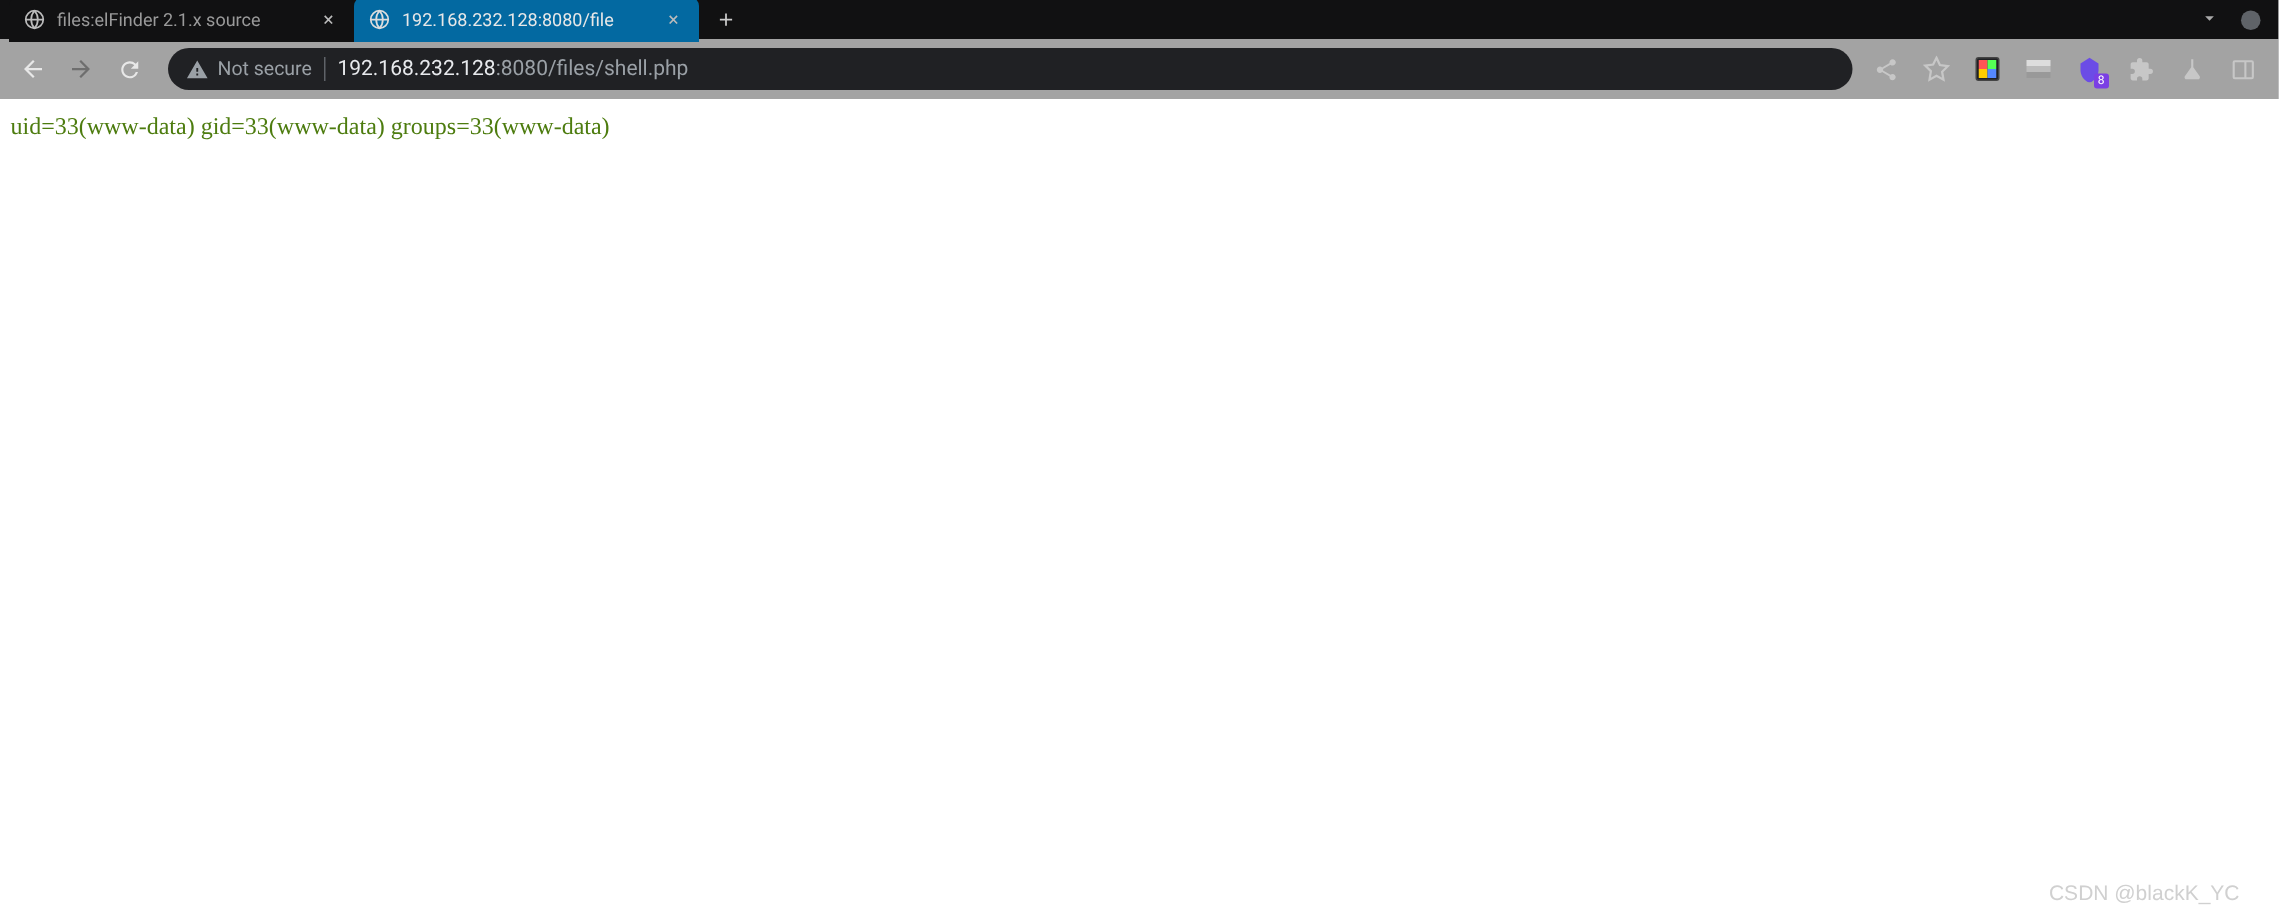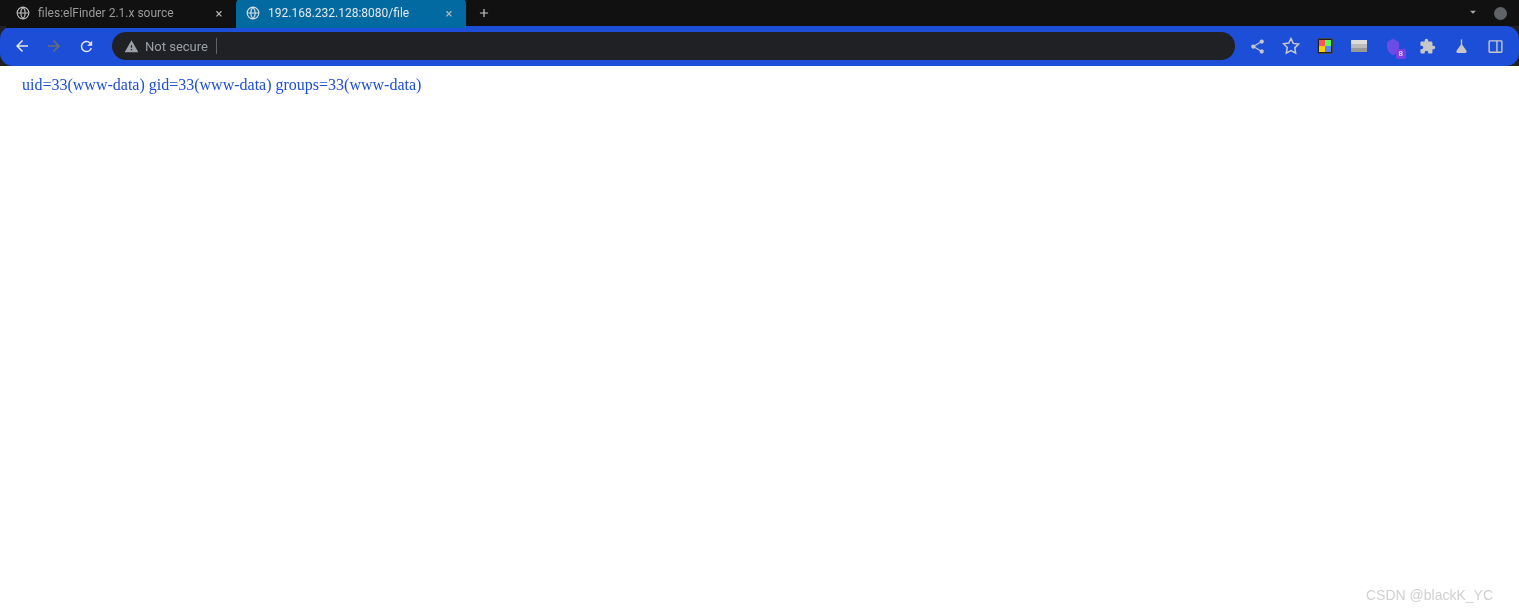--- a/index.html
+++ b/index.html
@@ -99,24 +99,23 @@
     .window-circle {
       width: 13px;
       height: 13px;
       border-radius: 50%;
       background: #5f6368;
     }
     .toolbar {
       display: flex;
       align-items: center;
       height: 40px;
-      background: #1d4ed8;
+      background: #a3a3a3;
       padding: 0 8px;
       gap: 4px;
-      border-radius: 13px;
     }
     .nav-btn {
       width: 28px;
       height: 28px;
       display: flex;
       align-items: center;
       justify-content: center;
       color: #e8e8e8;
       cursor: pointer;
       border-radius: 50%;
@@ -203,24 +202,24 @@
     .striped-block {
       width: 16px;
       height: 12px;
       display: flex;
       flex-direction: column;
     }
     .stripe {
       flex: 1;
     }
     .page-content {
-      padding: 10px 22px;
+      padding: 10px 7px;
       font-family: "Times New Roman", serif;
       font-size: 16px;
-      color: #1d4ed8;
+      color: #4d7c0f;
       background: #fff;
     }
     .watermark {
       position: absolute;
       bottom: 6px;
       right: 26px;
       color: #d0d0d0;
       font-size: 14px;
       font-family: sans-serif;
     }
@@ -283,20 +282,24 @@
     </div>
 
     <div class="address-bar">
       <span class="security-warning">
         <svg viewBox="0 0 24 24" width="15" height="15" fill="#9aa0a6">
             <path d="M1 21h22L12 2 1 21zm12-3h-2v-2h2v2zm0-4h-2v-4h2v4z"></path>
           </svg>
         <span>Not secure</span>
       </span>
       <span class="addr-divider"></span>
+      <span class="url-text">
+        <span class="url-host">192.168.232.128</span>
+          <span class="url-path">:8080/files/shell.php</span>
+      </span>
     </div>
 
     <div class="toolbar-actions">
       <div class="toolbar-icon">
         <svg viewBox="0 0 24 24" width="17" height="17" fill="#c7c7c7">
             <path d="M18 16c-.8 0-1.5.3-2 .8l-7-4.1c0-.2.1-.5.1-.7s0-.5-.1-.7l7-4.1c.5.5 1.2.8 2 .8 1.7 0 3-1.3 3-3s-1.3-3-3-3-3 1.3-3 3c0 .2 0 .5.1.7l-7 4.1c-.5-.5-1.2-.8-2-.8-1.7 0-3 1.3-3 3s1.3 3 3 3c.8 0 1.5-.3 2-.8l7 4.1c0 .2-.1.4-.1.7 0 1.6 1.3 2.9 2.9 2.9s3-1.3 3-3-1.3-3-2.9-3z"></path>
           </svg>
       </div>
       <div class="toolbar-icon">
         <svg viewBox="0 0 24 24" width="18" height="18" fill="none" stroke="#c7c7c7" stroke-width="2">

